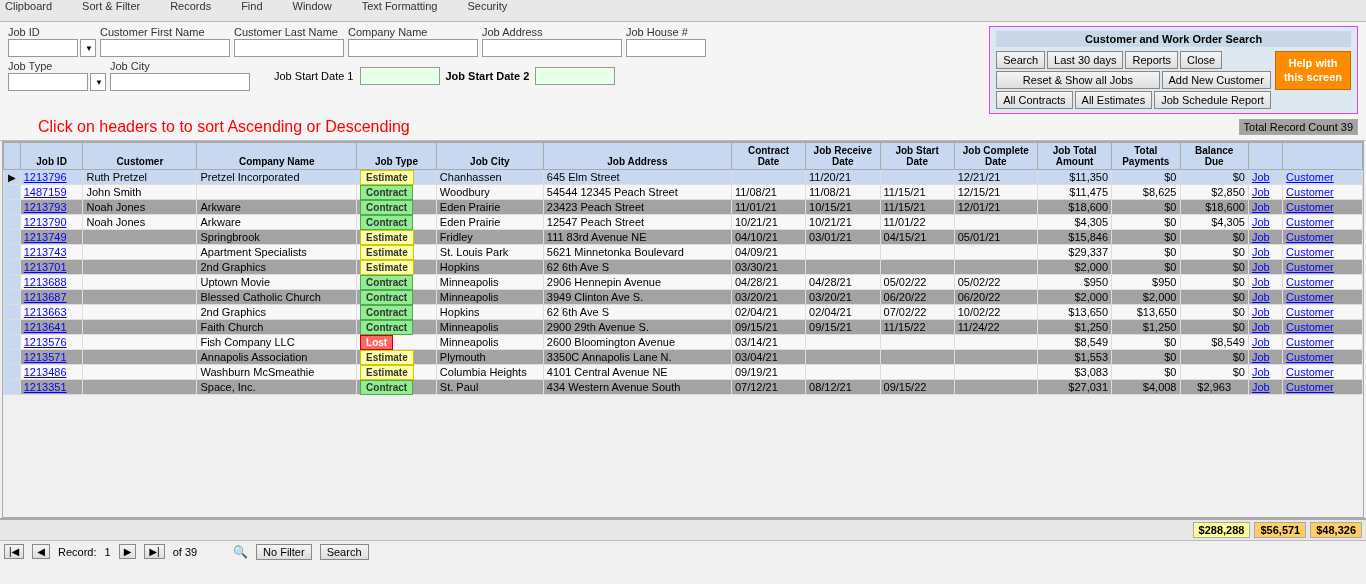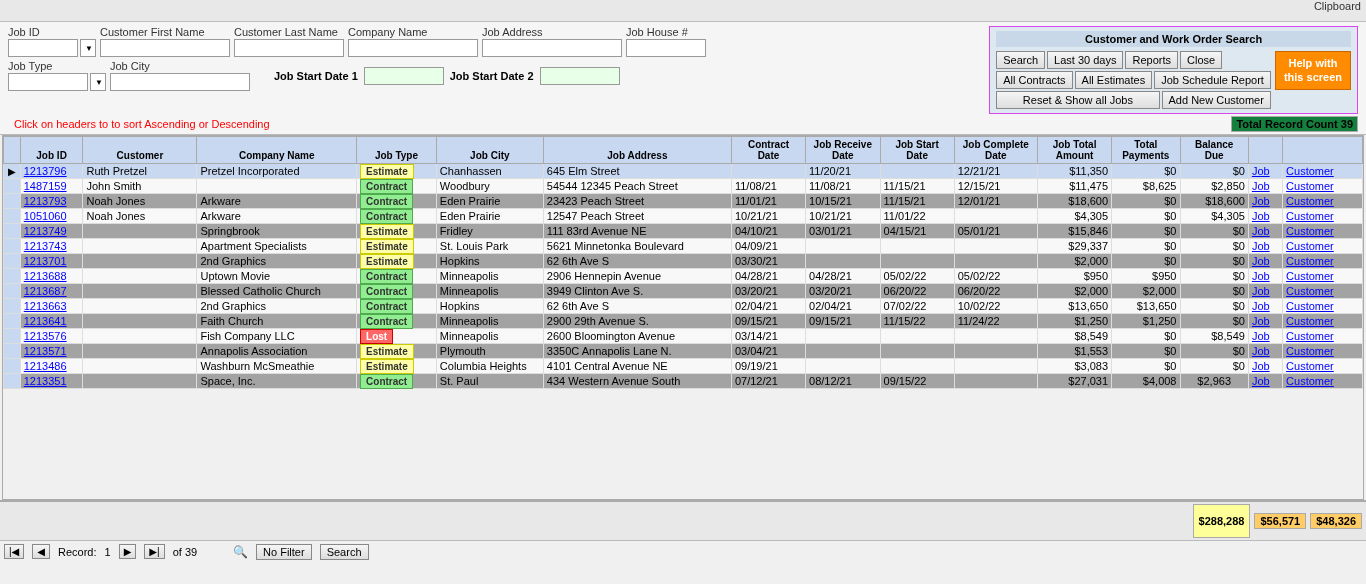--- a/index.html
+++ b/index.html
@@ -1,50 +1,50 @@
 <!DOCTYPE html>
 <html><head>
   <meta charset="utf-8">
   <style>
     * { box-sizing: border-box; margin: 0; padding: 0; font-family: Arial, sans-serif; font-size: 11px; }
     body { background: #f0f0f0; width: 1366px; height: 584px; overflow: hidden; }
 
-    .toolbar { background: #e8e8e8; border-bottom: 1px solid #bbb; height: 22px; display: flex; align-items: flex-end; padding: 0 5px; gap: 30px; font-size: 11px; flex-direction: column; }
+    .toolbar { background: #e8e8e8; border-bottom: 1px solid #bbb; height: 22px; display: flex; align-items: flex-start; padding: 0 5px; gap: 30px; font-size: 11px; }
     .toolbar span { font-size: 11px; color: #333; }
     .field-input { border: 1px solid #999; height: 18px; background: white; font-size: 11px; padding: 0 2px; }
     .field-input-dropdown { border: 1px solid #999; height: 18px; background: white; font-size: 11px; display: flex; align-items: center; position: relative; }
     .dropdown-arrow { font-size: 8px; position: absolute; right: 2px; }
 
     .search-box { background: #dde8f0; border: 1px solid #d946ef; padding: 4px 6px; margin-left: auto; }
     .search-box-title { font-weight: bold; text-align: center; font-size: 11px; margin-bottom: 4px; background: #c8d8e8; padding: 2px; }
     .btn { border: 1px solid #888; background: linear-gradient(to bottom, #f5f5f5, #ddd); padding: 1px 6px; cursor: pointer; font-size: 11px; white-space: nowrap; height: 18px; }
     .help-btn { background: #FF8C00; color: white; border: 1px solid #cc6600; padding: 4px 8px; font-weight: bold; font-size: 11px; line-height: 1.3; cursor: pointer; }
 
-    .sort-hint { color: red; font-size: 11px; padding: 2px 6px; }
-    .record-count { background: #15803d; border: 1px solid #aaa; padding: 1px 4px; font-size: 11px; font-weight: bold; }
+    .sort-hint { color: red; font-size: 16px; padding: 2px 6px; margin-left: 24px; }
+    .record-count { background: #a3a3a3; border: 1px solid #aaa; padding: 1px 4px; font-size: 11px; }
 
     .main-content { display: flex; flex-direction: column; height: calc(584px - 22px); }
     .search-area { background: #f5f5f5; border-bottom: 1px solid #bbb; padding: 2px 4px; }
 
     .table-container { flex: 1; overflow: auto; border: 1px solid #aaa; margin: 0 2px; }
     table { border-collapse: collapse; width: 100%; background: white; }
     thead tr { background: #c8d8f0; }
     thead th { border: 1px solid #aaa; padding: 2px 3px; font-size: 10px; font-weight: bold; text-align: center; white-space: nowrap; cursor: pointer; vertical-align: bottom; }
     tbody tr { background: #a3a3a3; }
     tbody tr:nth-child(even) { background: #f8f8f8; }
     tbody tr.selected { background: #c8d8f0; }
     tbody td { border: 1px solid #ddd; padding: 1px 3px; font-size: 11px; white-space: nowrap; }
     .link-cell { color: blue; text-decoration: underline; cursor: pointer; }
     .badge { padding: 1px 5px; border: 1px solid #aaa; font-size: 10px; font-weight: bold; white-space: nowrap; }
     .badge-estimate { background: #ffffaa; color: #333; border-color: #cccc00; }
     .badge-contract { background: #90EE90; color: #333; border-color: #50aa50; }
     .badge-lost { background: #FF6666; color: white; border-color: #cc0000; }
 
     .totals-row { background: #e8e8e8; border-top: 2px solid #aaa; display: flex; justify-content: flex-end; padding: 2px 4px; gap: 20px; }
-    .total-cell { background: #ffff99; border: 1px solid #aaa; padding: 10px 5px; font-weight: bold; font-size: 11px; }
+    .total-cell { background: #ffff99; border: 1px solid #aaa; padding: 1px 5px; font-weight: bold; font-size: 11px; }
     .total-cell-highlight { background: #ffcc66; border: 1px solid #aaa; padding: 1px 5px; font-weight: bold; font-size: 11px; }
 
     .status-bar { background: #f0f0f0; border-top: 1px solid #bbb; padding: 2px 4px; display: flex; align-items: center; gap: 8px; font-size: 11px; height: 22px; }
     .nav-btn { border: 1px solid #888; background: linear-gradient(to bottom, #f5f5f5, #ddd); padding: 1px 4px; cursor: pointer; font-size: 10px; }
     .filter-btn { border: 1px solid #888; background: linear-gradient(to bottom, #f5f5f5, #ddd); padding: 1px 6px; cursor: pointer; font-size: 11px; }
 
     .row-indicator { width: 8px; background: #c8d8f0; text-align: center; font-size: 10px; }
 
     .search-panel-inner { display: flex; align-items: flex-start; gap: 8px; padding: 2px 4px; }
     .fields-area { flex: 1; }
@@ -125,46 +125,46 @@
               <div class="field-input-dropdown" style="width:16px; height:18px; border:1px solid #999; background:white;">
                 <span class="dropdown-arrow">▼</span>
               </div>
             </div>
           </div>
           <div class="field-group">
             <label>Job City</label>
             <input class="field-input" style="width: 140px;" type="text">
           </div>
           <div style="display:flex; align-items:center; gap:6px; margin-left:20px;">
-            <label style="font-weight:bold; font-size:11px;">Job Start Date 1</label>
+            <label style="font-weight:normal; font-size:11px;">Job Start Date 1</label>
             <input class="field-input" style="width: 80px; background: rgb(232, 255, 232);" type="text">
             <label style="font-weight:bold; font-size:11px;">Job Start Date 2</label>
             <input class="field-input" style="width: 80px; background: rgb(232, 255, 232);" type="text">
           </div>
         </div>
       </div>
 
       <div class="search-box" style="min-width:320px;">
         <div class="search-box-title">Customer and Work Order Search</div>
         <div style="display:flex; gap:4px; flex-wrap:wrap; align-items:flex-start;">
           <div style="display:flex; flex-direction:column; gap:2px;">
             <div style="display:flex; gap:2px;">
               <button class="btn">Search</button>
               <button class="btn">Last 30 days</button>
               <button class="btn">Reports</button>
               <button class="btn">Close</button>
             </div>
             <div style="display:flex; gap:2px;">
+              <button class="btn" style="flex:1;">Reset &amp; Show all Jobs</button>
+              <button class="btn">Add New Customer</button>
+            </div>
+            <div style="display:flex; gap:2px;">
               <button class="btn">All Contracts</button>
               <button class="btn">All Estimates</button>
               <button class="btn">Job Schedule Report</button>
-            </div>
-            <div style="display:flex; gap:2px;">
-              <button class="btn" style="flex:1;">Reset &amp; Show all Jobs</button>
-              <button class="btn">Add New Customer</button>
             </div>
           </div>
           <button class="help-btn" style="white-space:pre-line;">Help with
 this screen</button>
         </div>
       </div>
     </div>
 
     <div style="display:flex; align-items:center; gap:8px; padding:0 4px;">
       <span class="sort-hint">Click on headers to to sort Ascending or Descending</span>
@@ -245,21 +245,21 @@
       <td>11/15/21</td>
       <td>12/01/21</td>
       <td style="text-align:right;">$18,600</td>
       <td style="text-align:right;">$0</td>
       <td style="text-align:right;">$18,600</td>
       <td><span class="link-cell">Job</span></td>
       <td><span class="link-cell">Customer</span></td>
     </tr>
           <tr>
       <td class="row-indicator"></td>
-      <td><span class="link-cell">1051060</span></td>
+      <td><span class="link-cell">1213790</span></td>
       <td>Noah Jones</td>
       <td>Arkware</td>
       <td><span class="badge badge-contract">Contract</span></td>
       <td>Eden Prairie</td>
       <td>12547 Peach Street</td>
       <td>10/21/21</td>
       <td>10/21/21</td>
       <td>11/01/22</td>
       <td></td>
       <td style="text-align:right;">$4,305</td>

